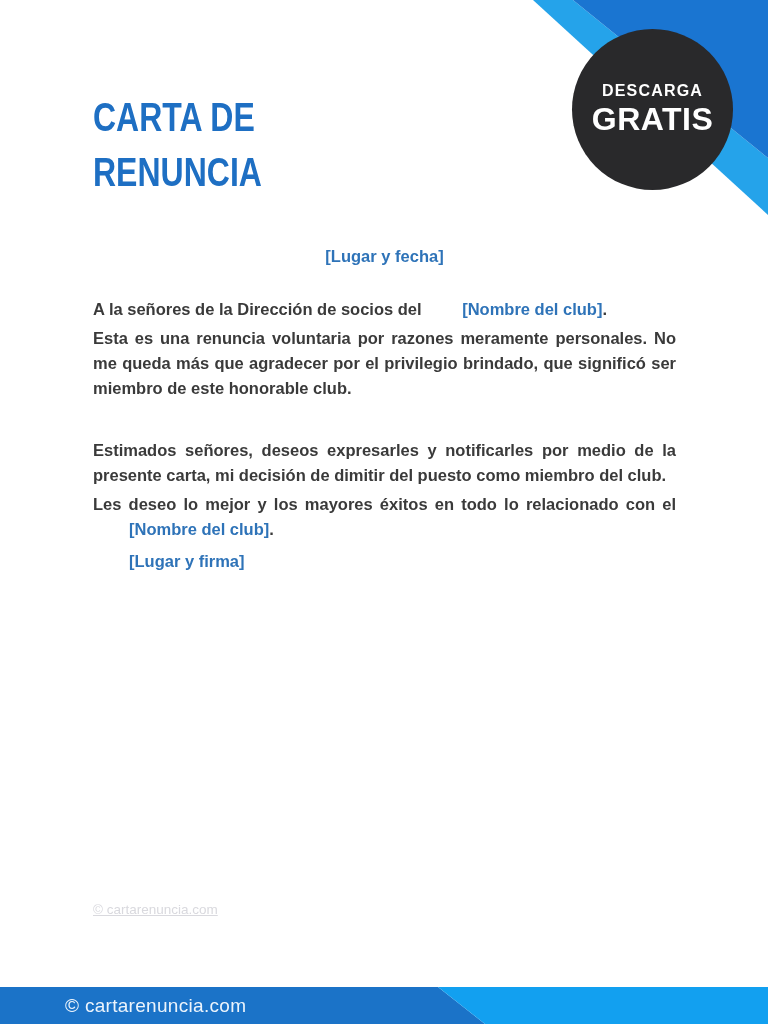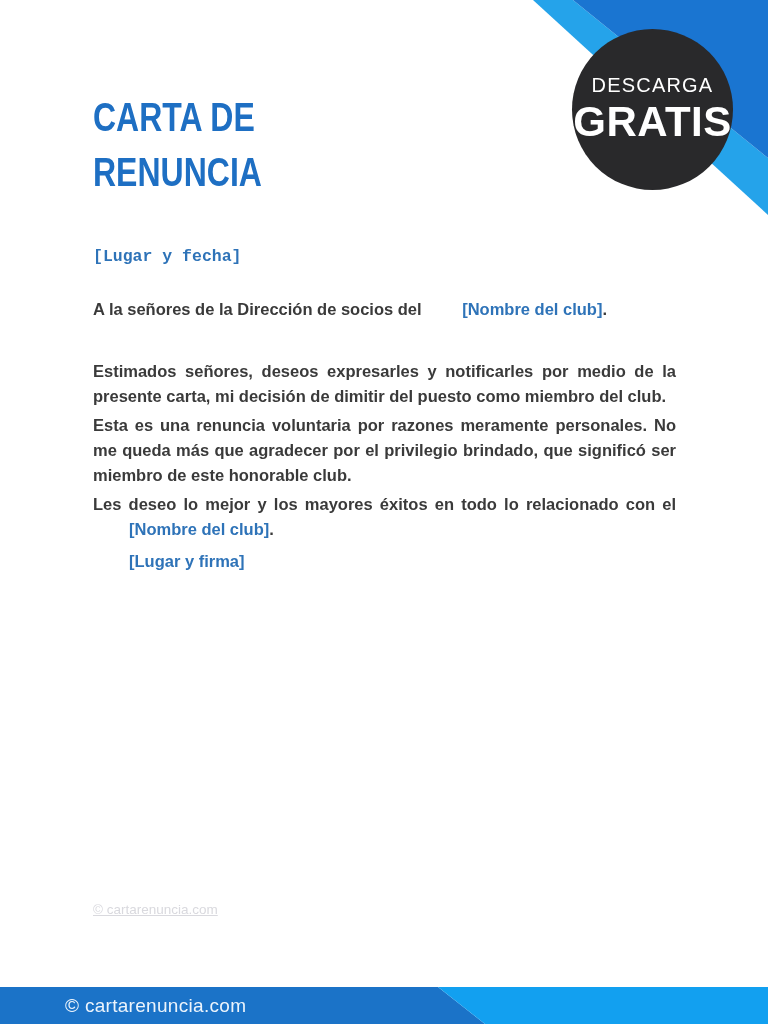--- a/index.html
+++ b/index.html
@@ -26,39 +26,39 @@
   .corner{position:absolute;top:0;left:0;display:block;}
   .ribbon-light{fill:var(--ribbon-light);}
   .ribbon-dark{fill:var(--ribbon-dark);}
   
   .badge{
     position:absolute;left:572px;top:29px;width:161px;height:161px;
     border-radius:50%;background:var(--badge-black);
     display:flex;flex-direction:column;align-items:center;justify-content:center;
     color:#ffffff;text-align:center;
   }
-  .badge-line1{font-size:20px;font-weight:400;letter-spacing:1.2px;line-height:1.1;}
-  .badge-line2{font-size:42px;font-weight:700;letter-spacing:0.5px;line-height:1.1;margin-top:3px;}
+  .badge-line1{font-size:16px;font-weight:700;letter-spacing:1.2px;line-height:1.1;}
+  .badge-line2{font-size:32px;font-weight:700;letter-spacing:0.5px;line-height:1.1;margin-top:3px;}
   
   .title{
     position:absolute;left:93px;top:90px;margin:0;
     color:var(--title-blue);
     font-size:40px;font-weight:700;line-height:55px;letter-spacing:0px;
     transform:scaleX(0.8);transform-origin:left top;
     white-space:nowrap;
   }
   .title-line{display:block;}
   
   .letter{
     position:absolute;left:93px;top:244px;width:583px;
     color:var(--body-text);
     font-size:16.5px;font-weight:700;line-height:25px;
   }
   .letter p{margin:0;}
-  .date{text-align:left;color:var(--link-blue);font-family:Liberation Mono, monospace;}
+  .date{text-align:center;color:var(--link-blue);}
   .recipient{margin-top:28px !important;}
   .p1{margin-top:37px !important;}
   .p2{margin-top:4px !important;}
   .p3{margin-top:4px !important;}
   .closing{margin-top:17px !important;}
   .signature{margin-top:7px !important;}
   .para{text-align:justify;}
   .ph{color:var(--link-blue);padding-left:36px;}
   
   .watermark{
@@ -94,23 +94,23 @@
   <h1 class="title">
       <span class="title-line">CARTA DE</span>
       <span class="title-line">RENUNCIA</span>
     </h1>
 
   <div class="letter">
     <p class="date">[Lugar y fecha]</p>
 
     <p class="recipient"><span>A la señores de la Dirección de socios del </span><span class="ph">[Nombre del club]</span><span>.</span></p>
 
+    <p class="para p2">Esta es una renuncia voluntaria por razones meramente personales. No me queda más que agradecer por el privilegio brindado, que significó ser miembro de este honorable club.</p>
+
     <p class="para p1">Estimados señores, deseos expresarles y notificarles por medio de la presente carta, mi decisión de dimitir del puesto como miembro del club.</p>
-
-    <p class="para p2">Esta es una renuncia voluntaria por razones meramente personales. No me queda más que agradecer por el privilegio brindado, que significó ser miembro de este honorable club.</p>
 
     <p class="para p3"><span>Les deseo lo mejor y los mayores éxitos en todo lo relacionado con el </span><span class="ph">[Nombre del club]</span><span>.</span></p>
 
 
     <p class="signature ph">[Lugar y firma]</p>
   </div>
 
   <a class="watermark">© cartarenuncia.com</a>
 
   <div class="footer">

